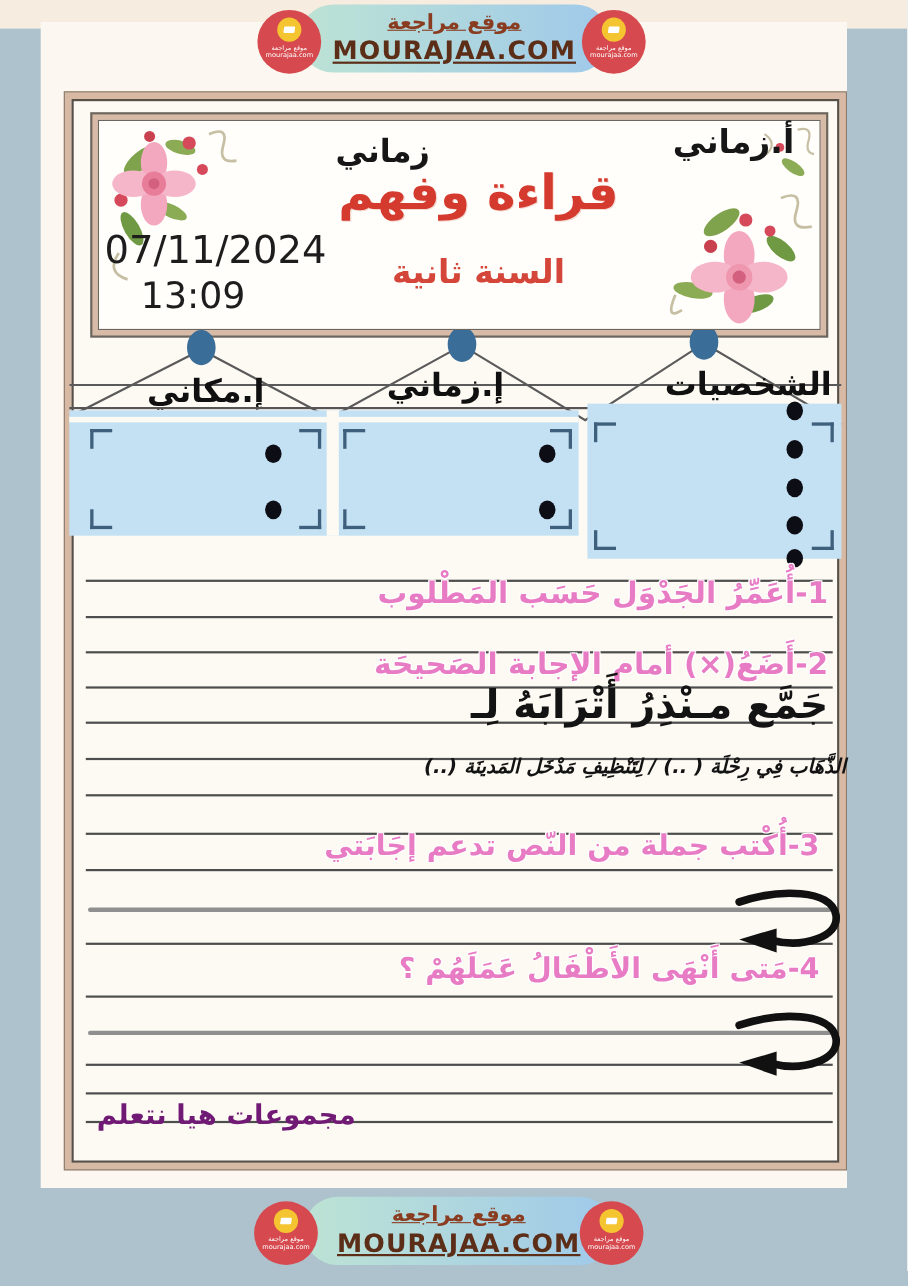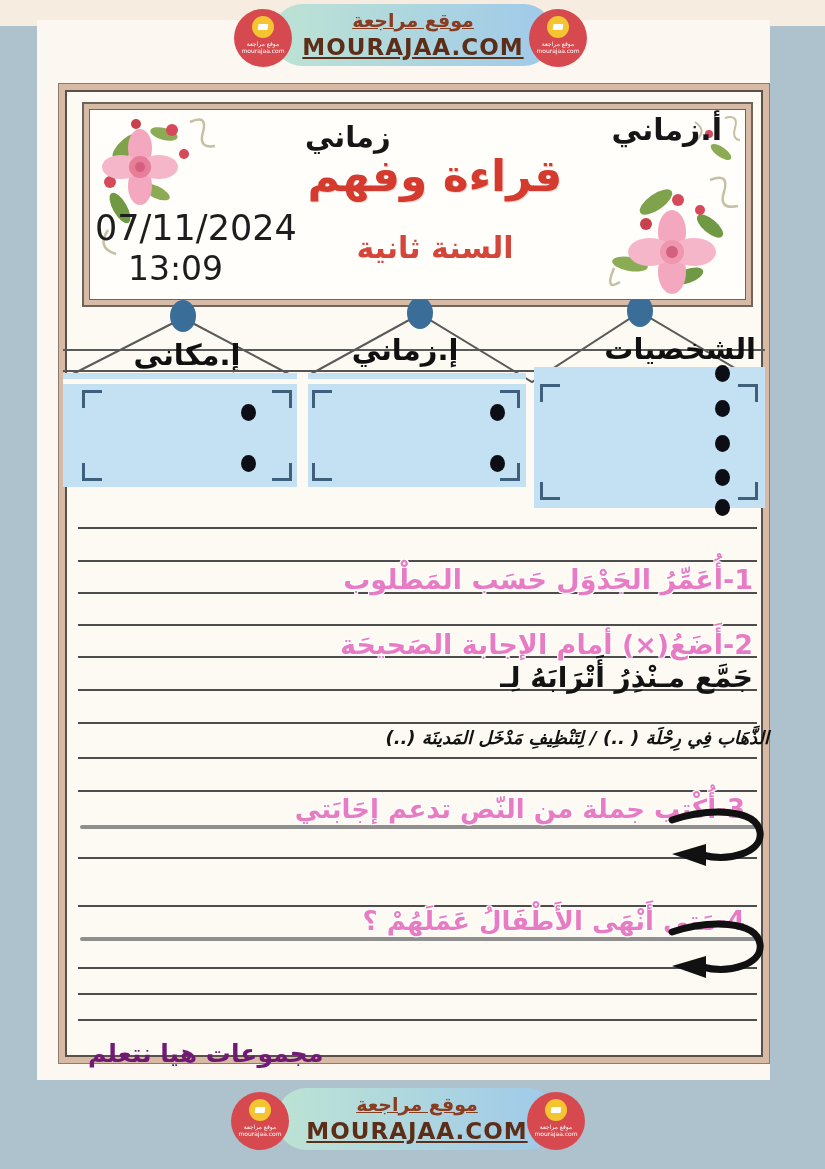--- a/index.html
+++ b/index.html
@@ -38,21 +38,21 @@
   .blue{background:#c4e1f3;}
   .dot{position:absolute;width:15px;height:17px;background:#0d0d15;border-radius:50%;}
   .br{position:absolute;width:17px;height:15px;border:0 solid #3f607c;}
   .br.tl{border-left-width:3px;border-top-width:3px;}
   .br.tr{border-right-width:3px;border-top-width:3px;}
   .br.bl{border-left-width:3px;border-bottom-width:3px;}
   .br.brc{border-right-width:3px;border-bottom-width:3px;}
   
   .line{position:absolute;left:78px;width:679px;height:2px;background:#4d4d4d;}
   .line.thick{height:4px;background:#8f8f8f;left:80px;width:676px;border-radius:2px;}
-  .qtext{position:absolute;direction:rtl;text-align:right;font-weight:bold;white-space:nowrap;margin-top:40px;}
+  .qtext{position:absolute;direction:rtl;text-align:right;font-weight:bold;white-space:nowrap;}
   .pink{color:#e87cc4;text-shadow:1px 1px 0 #fff,-1px -1px 0 #fff,1px -1px 0 #fff,-1px 1px 0 #fff;}
   .blk{color:#131313;}
   .note{color:#701a75;}
 </style>
 </head>
 <body>
 
 <div id="page">
 
   <div class="abs topband"></div>
@@ -189,21 +189,21 @@
   <div class="line thick" style="top:825px;"></div>
   <div class="line" style="top:857px;"></div>
   <div class="line" style="top:905px;"></div>
   <div class="line thick" style="top:937px;"></div>
   <div class="line" style="top:967px;"></div>
   <div class="line" style="top:993px;"></div>
   <div class="line" style="top:1019px;"></div>
 
   <div class="qtext pink" style="right:72px;top:524px;font-size:27px;">1-أُعَمِّرُ الجَدْوَل حَسَب المَطْلوب</div>
   <div class="qtext pink" style="right:72px;top:589px;font-size:27px;">2-أَضَعُ(×) أمام الإجابة الصَحيحَة</div>
-  <div class="qtext blk" style="right:72px;top:621px;font-size:28px;">جَمَّع مـنْذِرُ أَتْرَابَهُ لِـ</div>
+  <div class="qtext blk" style="right:72px;top:621px;font-size:36px;">جَمَّع مـنْذِرُ أَتْرَابَهُ لِـ</div>
   <div class="qtext blk" style="right:56px;top:687px;font-size:18px;font-style:italic;">الذَّهَاب فِي رِحْلَة ( ..) / لِتَنْظِيفِ مَدْخَل المَدينَة (..)</div>
   <div class="qtext pink" style="right:80px;top:754px;font-size:26px;">3-أُكْتب جملة من النّص تدعم إجَابَتي</div>
   <div class="qtext pink" style="right:80px;top:866px;font-size:26px;">4-مَتى أَنْهَى الأَطْفَالُ عَمَلَهُمْ ؟</div>
   <div class="qtext note" style="left:88px;top:999px;font-size:25px;">مجموعات هيا نتعلم</div>
 
   <svg class="abs" style="left:668px;top:806px;" width="100" height="62" viewBox="0 0 100 62">
     <path d="M4,14 C40,2 88,2 92,26 C95,46 62,56 34,49" fill="none" stroke="#111" stroke-width="7" stroke-linecap="round"></path>
     <polygon points="38,38 4,48 38,60" fill="#111"></polygon>
   </svg>
   <svg class="abs" style="left:668px;top:918px;" width="100" height="62" viewBox="0 0 100 62">

